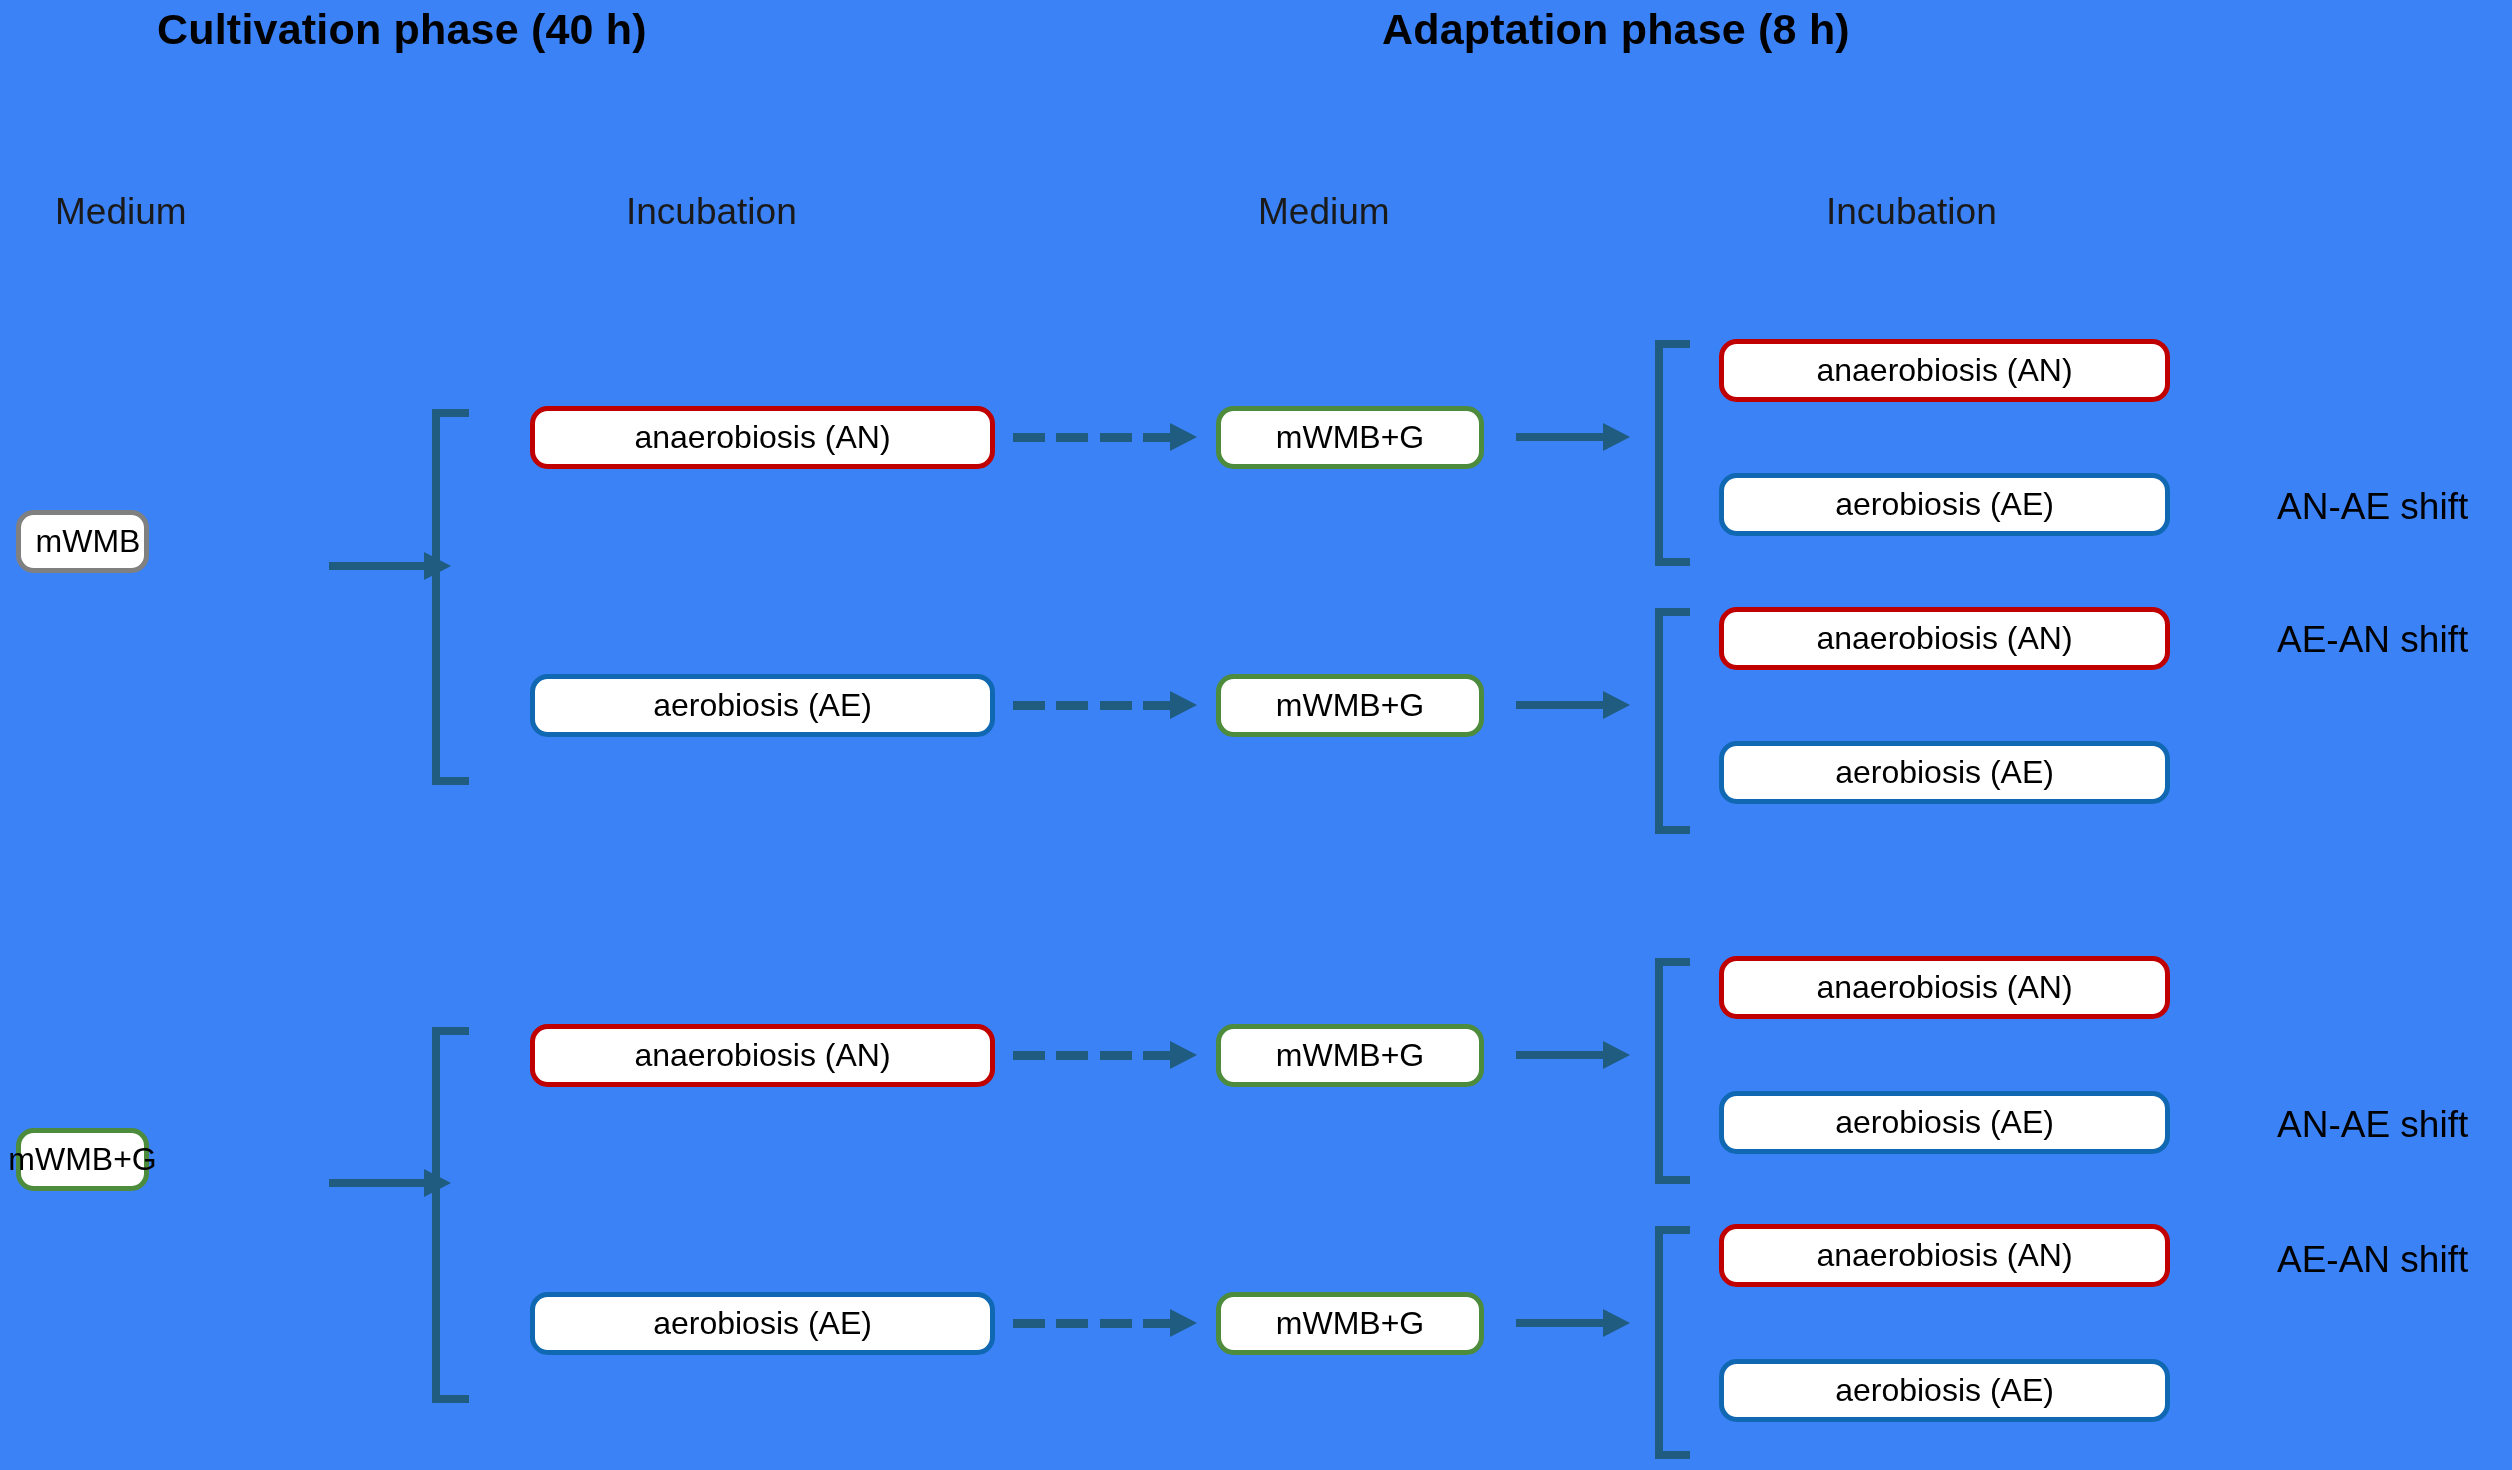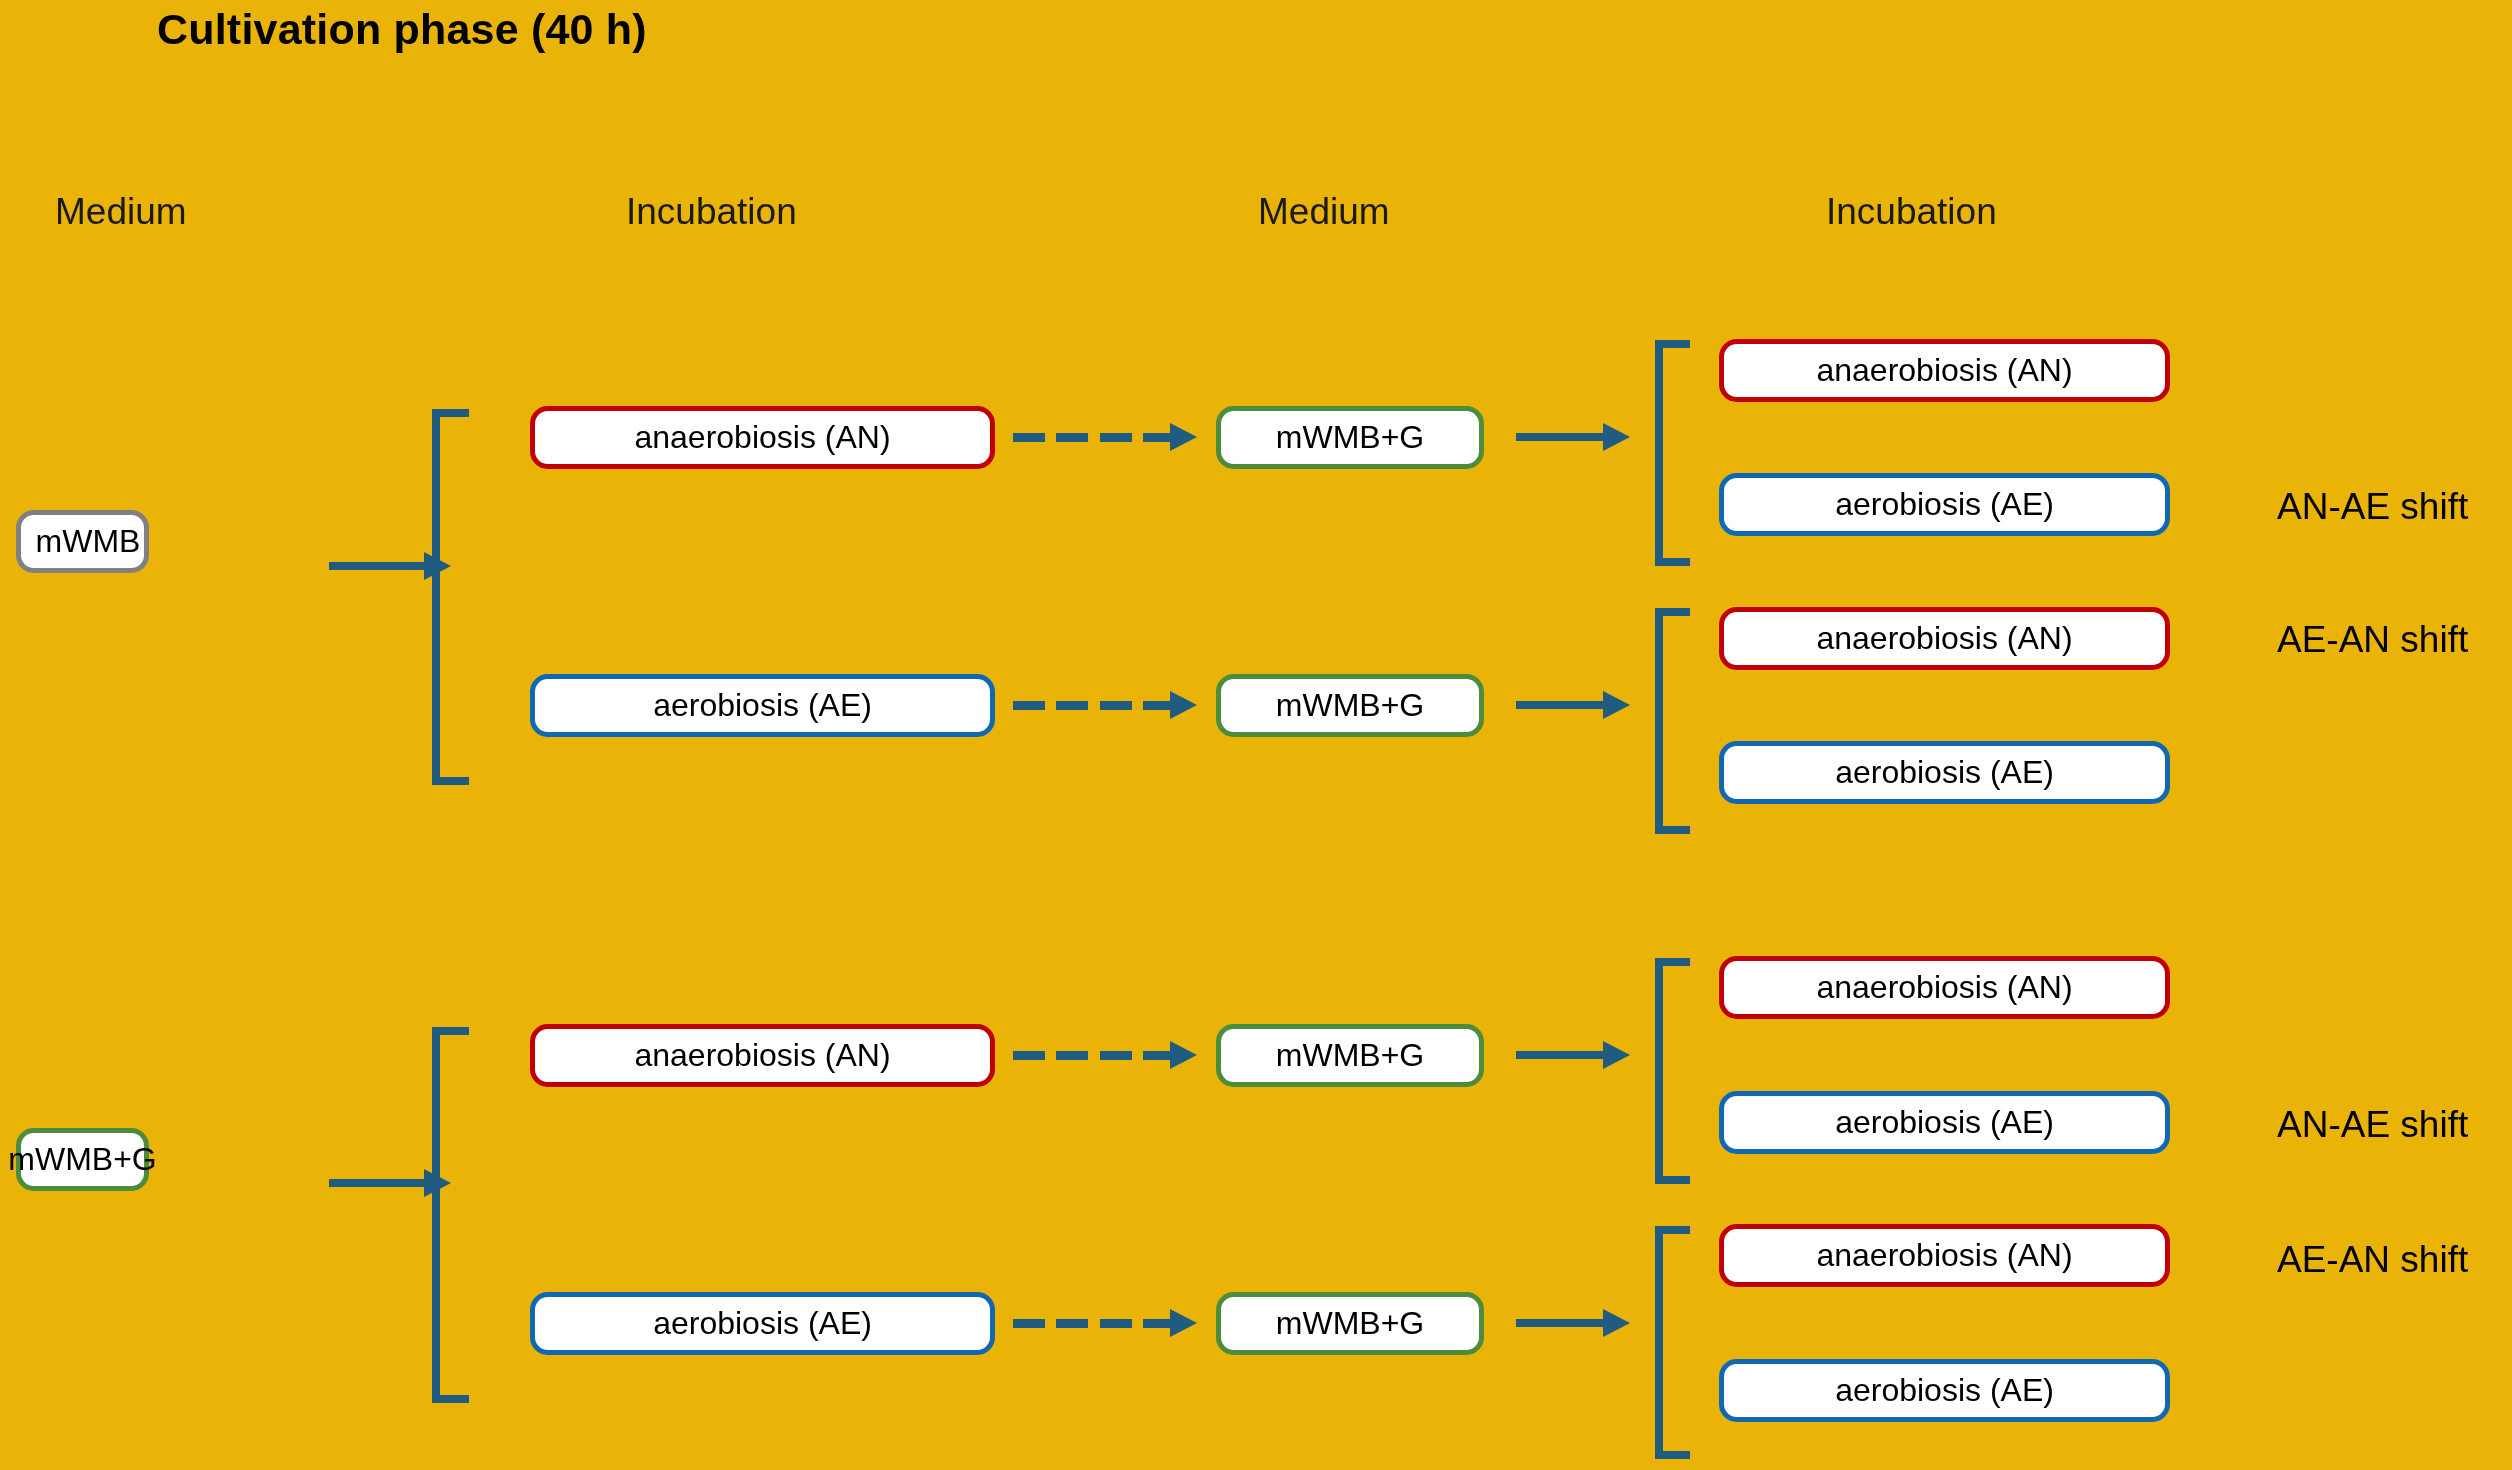--- a/index.html
+++ b/index.html
@@ -8,21 +8,21 @@
     background: #ffffff;
   }
   body {
     font-family: "Liberation Sans", sans-serif;
     color: #000000;
   }
   #canvas {
     position: relative;
     width: 2512px;
     height: 1471px;
-    background: #eab308;
+    background: #3b82f6;
     overflow: hidden;
   }
 
   
   .phase-title {
     position: absolute;
     font-size: 43px;
     font-weight: bold;
     letter-spacing: 0.2px;
     white-space: nowrap;
@@ -126,20 +126,21 @@
     white-space: nowrap;
     color: #000000;
   }
 </style>
 </head>
 <body>
 
 <div id="canvas">
 
   <div class="phase-title" id="phase-cultivation">Cultivation phase  (40 h)</div>
+  <div class="phase-title" id="phase-adaptation">Adaptation phase  (8 h)</div>
 
   <div class="col-heading" id="col-medium-1">Medium</div>
   <div class="col-heading" id="col-incubation-1">Incubation</div>
   <div class="col-heading" id="col-medium-2">Medium</div>
   <div class="col-heading" id="col-incubation-2">Incubation</div>
 
   <div class="node gray" style="left:16px; top:510px; width:133px; height:63px;">mWMB</div>
 
   <div class="arrow-solid" style="left:329px; top:562px; width:128px;">
     <div class="shaft" style="width:98px;"></div>

